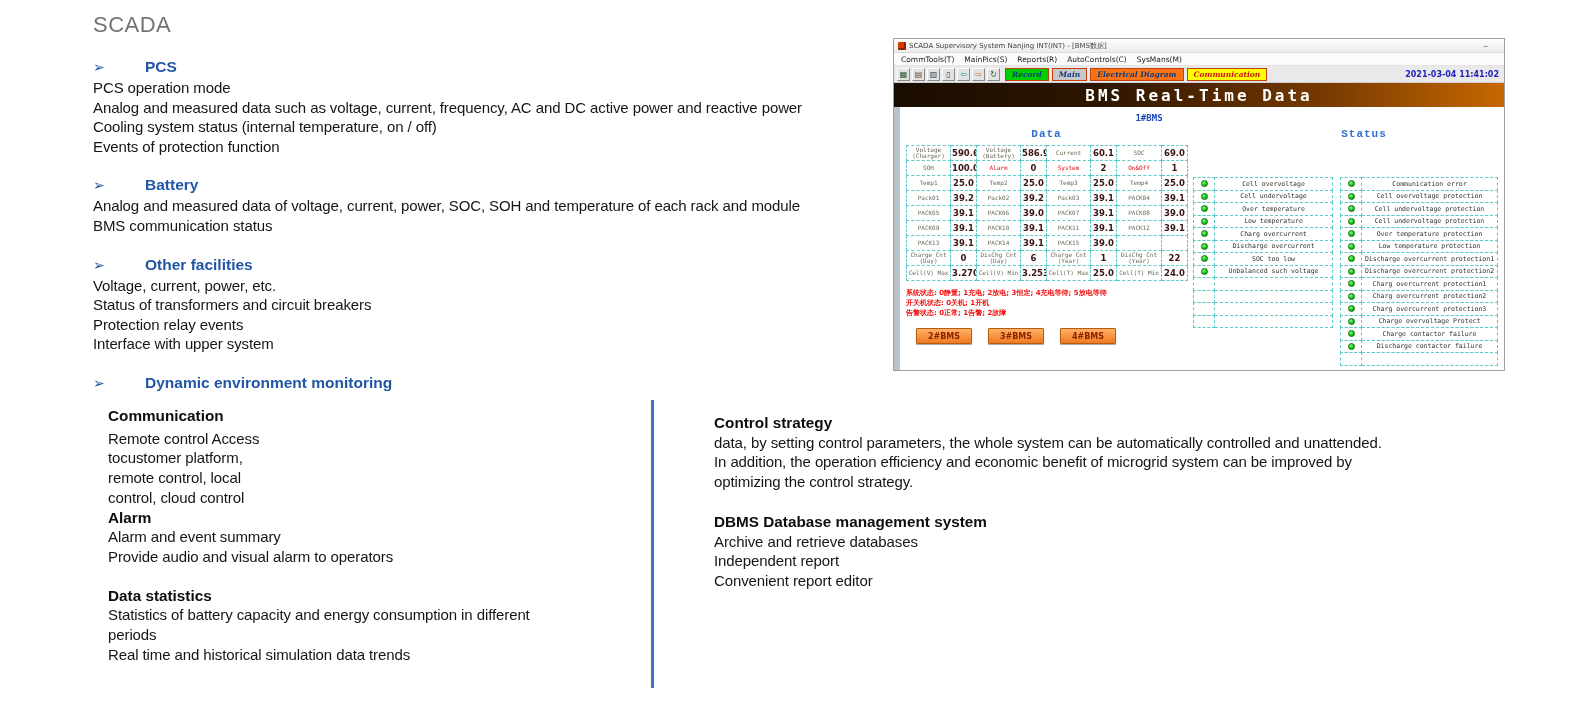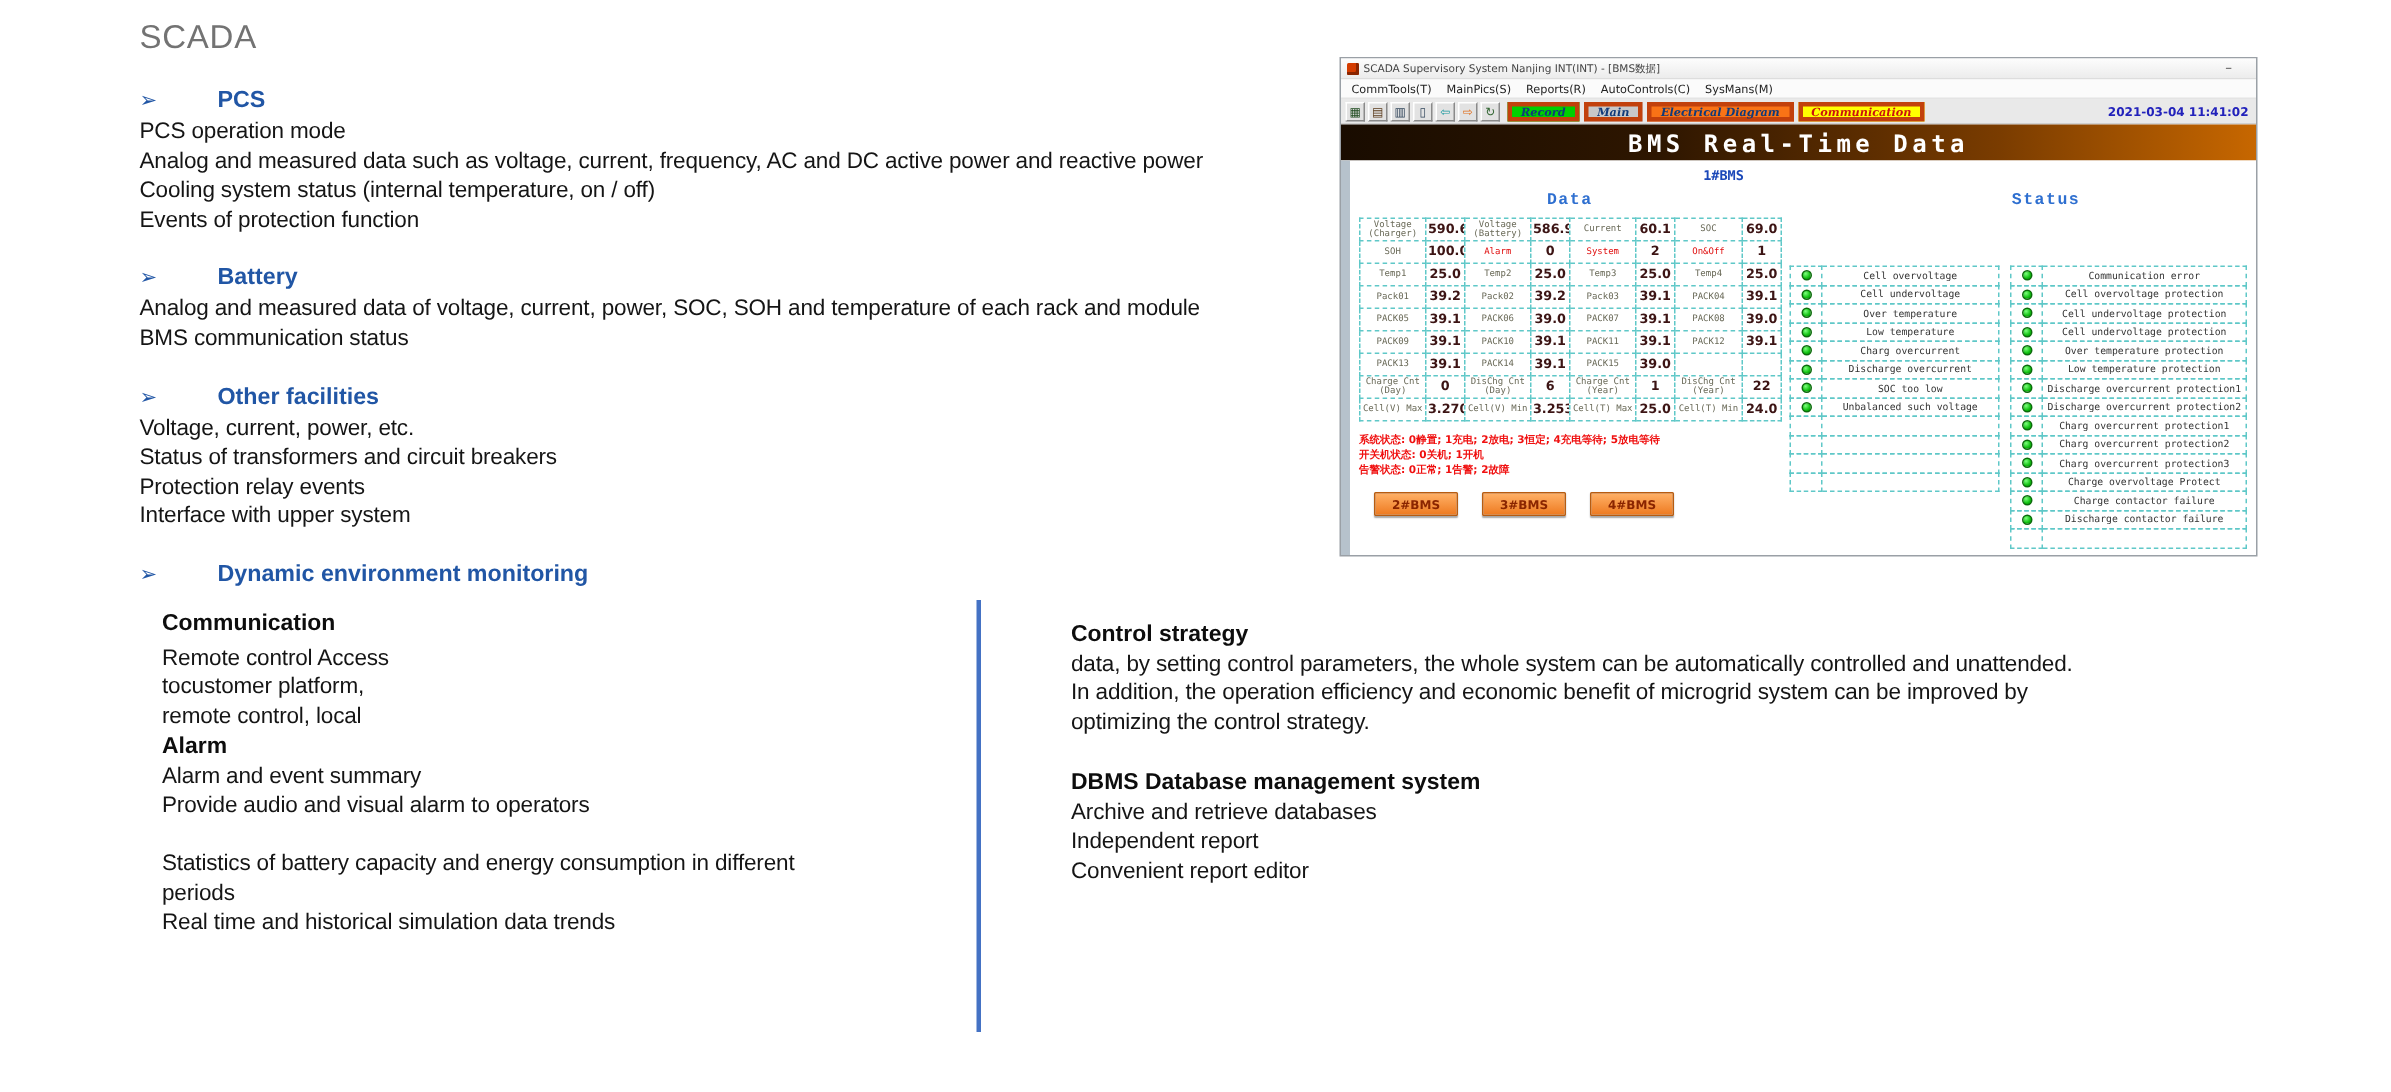--- a/index.html
+++ b/index.html
@@ -38,21 +38,21 @@
   .title-text { font-size:7px; color:#444; flex:1; white-space:nowrap; overflow:hidden; }
   .min-btn { font-size:9px; color:#555; margin-right:12px; line-height:8px; }
   .menubar { height:13px; background:#fbfbfb; border-bottom:1px solid #e4e4e4; display:flex;
              gap:10px; align-items:center; padding:0 7px; }
   .menu-item { font-size:7.5px; color:#222; white-space:nowrap; }
   .toolbar { height:17px; background:#e9e9e9; border-bottom:1px solid #cfcfcf; display:flex;
              align-items:center; gap:2px; padding:0 3px; }
   .tool-btn { width:13px; height:13px; background:#e2e2e2; border:1px solid;
               border-color:#ffffff #8a8a8a #8a8a8a #ffffff; font-size:8px; line-height:11px;
               text-align:center; color:#354a5e; }
-  .nav-btn { height:13px; margin-left:3px; padding:0 6px; border:3px solid #c2410c;
+  .nav-btn { height:13px; margin-left:3px; padding:0 6px; border:1px solid #c2410c;
              font-family:"DejaVu Serif", serif; font-size:7.5px; font-weight:bold;
              font-style:italic; display:flex; align-items:center; white-space:nowrap; }
   .datetime { margin-left:auto; font-size:8px; font-weight:bold; color:#2222bb; padding-right:2px;
               white-space:nowrap; }
   .bms-header { height:24px; background:linear-gradient(90deg,#190c00 0%, #2e1600 35%, #7a3c00 72%, #c76700 100%);
                 display:flex; align-items:center; justify-content:center; }
   .bms-header span { color:#ffffff; font-family:"DejaVu Sans Mono", monospace; font-size:16px;
                      font-weight:bold; letter-spacing:3px; }
   .bms-content { position:relative; height:263px; background:#fff; }
   .left-strip { position:absolute; left:0; top:0; bottom:0; width:6px; background:#b6c2cc; }
@@ -140,27 +140,29 @@
         </div>
       </div>
     </div>
 
   <div class="col-left" id="col-left">
       <div class="block">
         <div class="block-head">Communication</div>
         <div class="block-line">Remote control  Access</div>
         <div class="block-line">tocustomer platform,</div>
         <div class="block-line">remote control, local</div>
+        <div class="block-line">control, cloud control</div>
       </div>
       <div class="block">
         <div class="block-head">Alarm</div>
         <div class="block-line">Alarm and event summary</div>
         <div class="block-line">Provide audio and visual alarm to operators</div>
       </div>
       <div class="block">
+        <div class="block-head">Data statistics</div>
         <div class="block-line">Statistics of battery capacity and energy consumption in different</div>
         <div class="block-line">periods</div>
         <div class="block-line">Real time and historical simulation data trends</div>
       </div>
     </div>
 
   <div class="divider"></div>
 
   <div class="col-right" id="col-right">
       <div class="block">

